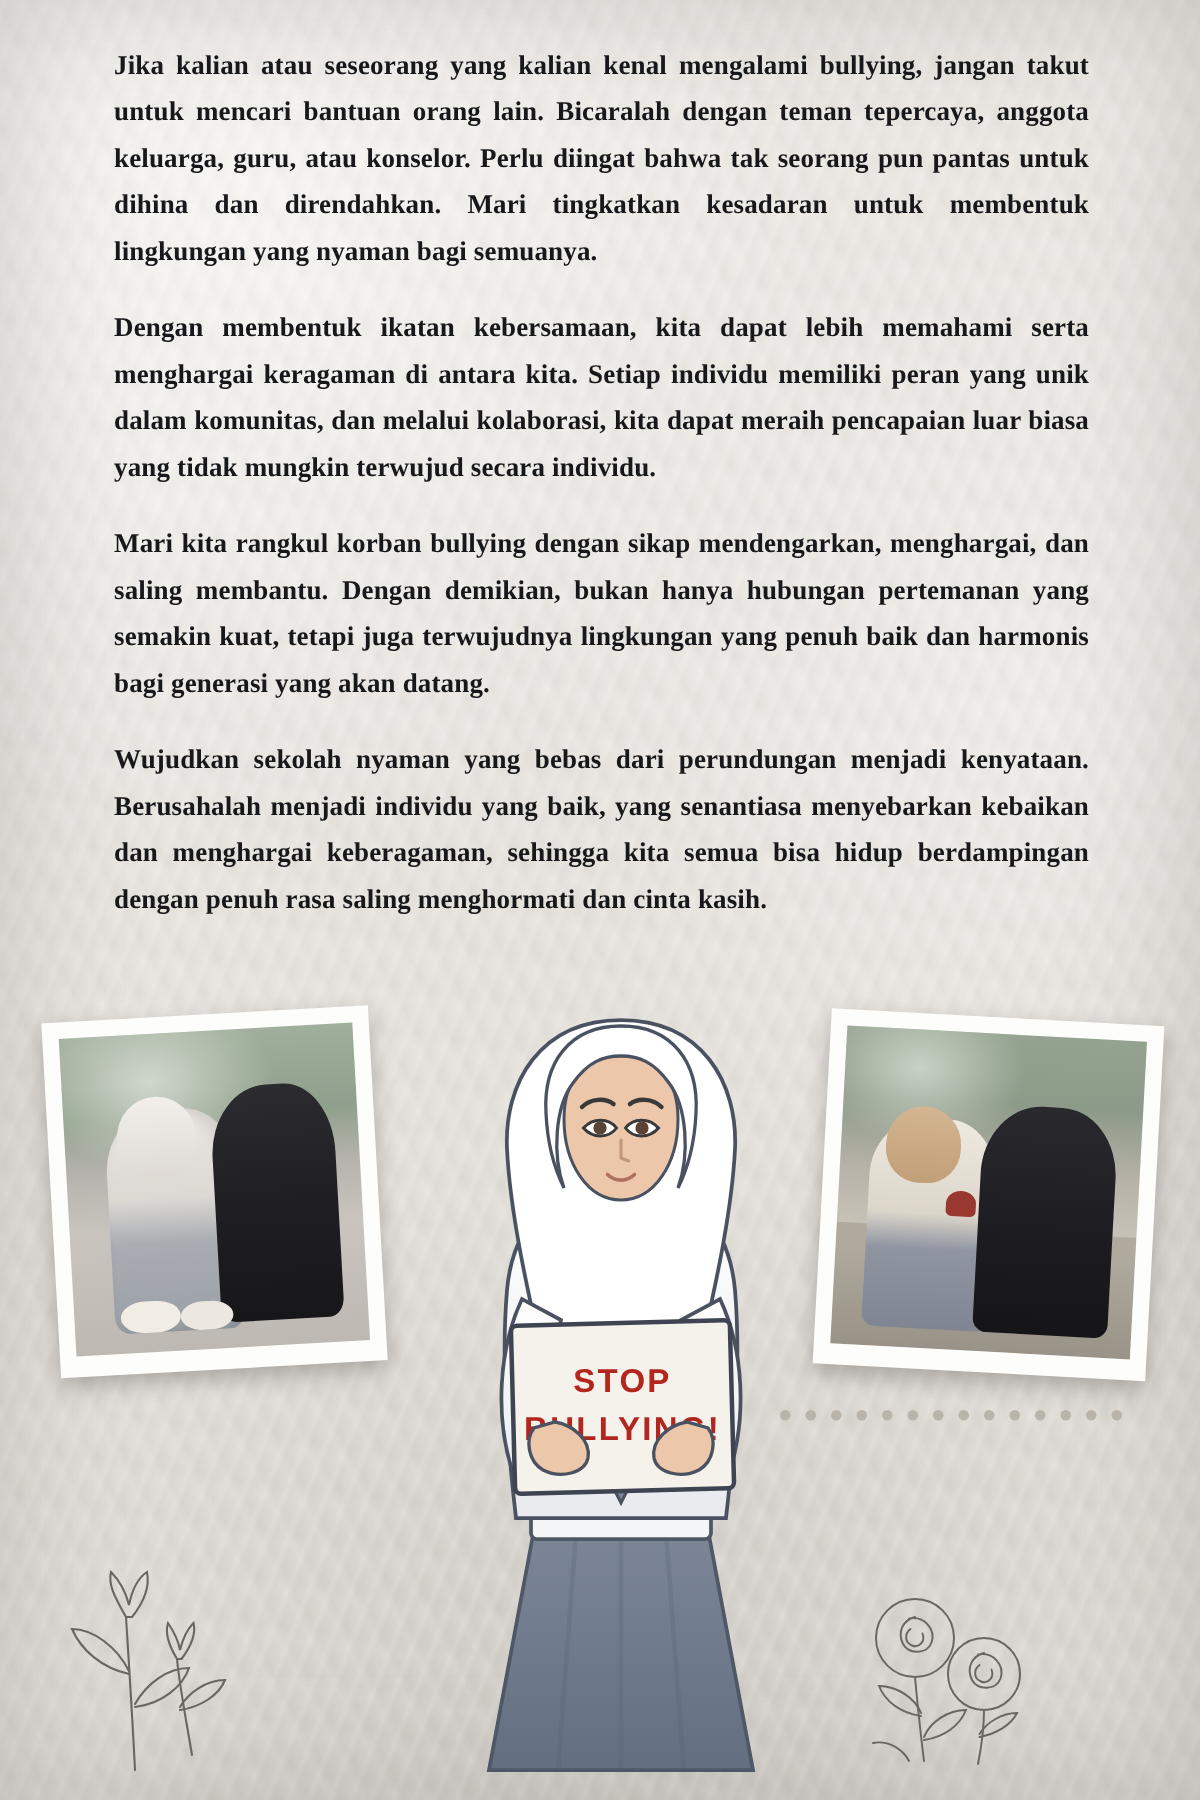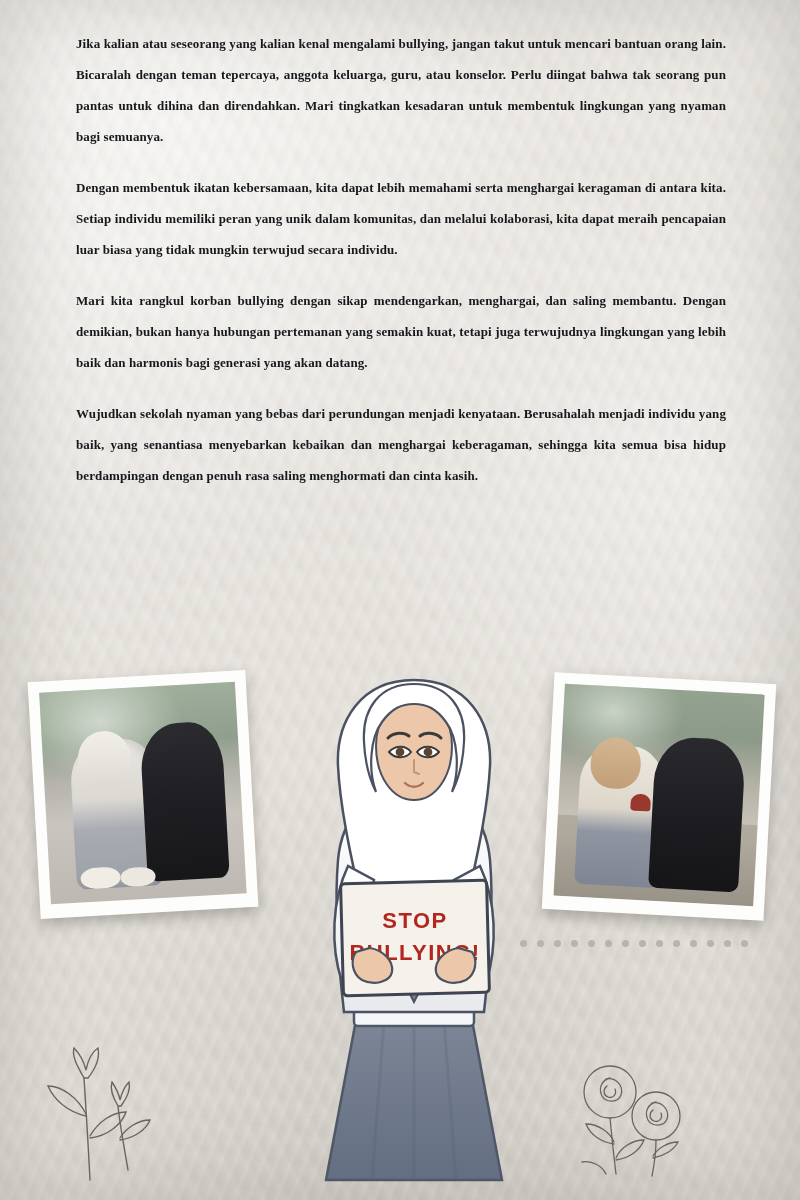--- a/index.html
+++ b/index.html
@@ -41,21 +41,21 @@
 
   .article {
     position: absolute;
     left: 76px;
     top: 28px;
     width: 650px;
     z-index: 3;
   }
   .para {
     margin: 0 0 20px 0;
-    font-size: 13px;
+    font-size: 18px;
     line-height: 31px;
     color: #16181b;
     text-align: justify;
     font-weight: 700;
     letter-spacing: 0.1px;
   }
   .para:last-child { margin-bottom: 0; }
   .para.p2 { font-weight: 600; font-family: Liberation Serif, serif; }
 
   
@@ -161,21 +161,21 @@
   }
 </style>
 </head>
 <body>
 
 <div id="page">
 
   <div class="article">
     <p class="para p1">Jika kalian atau seseorang yang kalian kenal mengalami bullying, jangan takut untuk mencari bantuan orang lain. Bicaralah dengan teman tepercaya, anggota keluarga, guru, atau konselor. Perlu diingat bahwa tak seorang pun pantas untuk dihina dan direndahkan. Mari tingkatkan kesadaran untuk membentuk lingkungan yang nyaman bagi semuanya.</p>
     <p class="para p2">Dengan membentuk ikatan kebersamaan, kita dapat lebih memahami serta menghargai keragaman di antara kita. Setiap individu memiliki peran yang unik dalam komunitas, dan melalui kolaborasi, kita dapat meraih pencapaian luar biasa yang tidak mungkin terwujud secara individu.</p>
-    <p class="para p3">Mari kita rangkul korban bullying dengan sikap mendengarkan, menghargai, dan saling membantu. Dengan demikian, bukan hanya hubungan pertemanan yang semakin kuat, tetapi juga terwujudnya lingkungan yang lebih baik dan harmonis bagi generasi yang akan datang.</p>
+    <p class="para p3">Mari kita rangkul korban bullying dengan sikap mendengarkan, menghargai, dan saling membantu. Dengan demikian, bukan hanya hubungan pertemanan yang semakin kuat, tetapi juga terwujudnya lingkungan yang penuh baik dan harmonis bagi generasi yang akan datang.</p>
     <p class="para p4">Wujudkan sekolah nyaman yang bebas dari perundungan menjadi kenyataan. Berusahalah menjadi individu yang baik, yang senantiasa menyebarkan kebaikan dan menghargai keberagaman, sehingga kita semua bisa hidup berdampingan dengan penuh rasa saling menghormati dan cinta kasih.</p>
   </div>
 
   <div class="photo photo-left">
     <div class="inner">
       <div class="fig pl-f1"></div>
       <div class="fig pl-f1h"></div>
       <div class="fig pl-f2"></div>
       <div class="fig pl-shoe"></div>
       <div class="fig pl-shoe2"></div>

